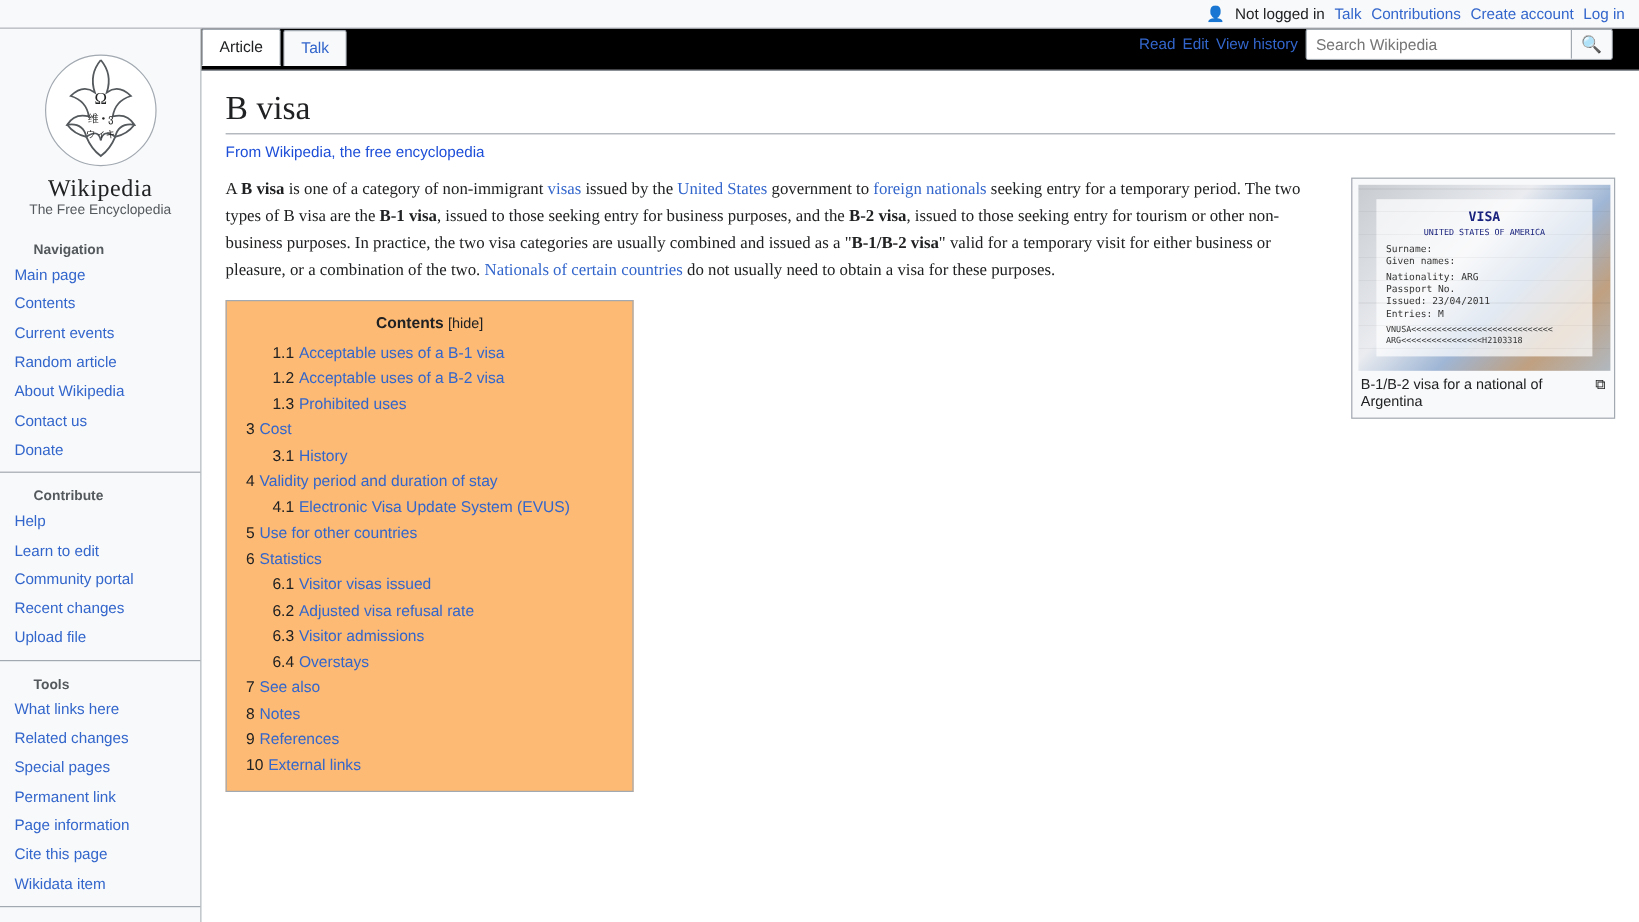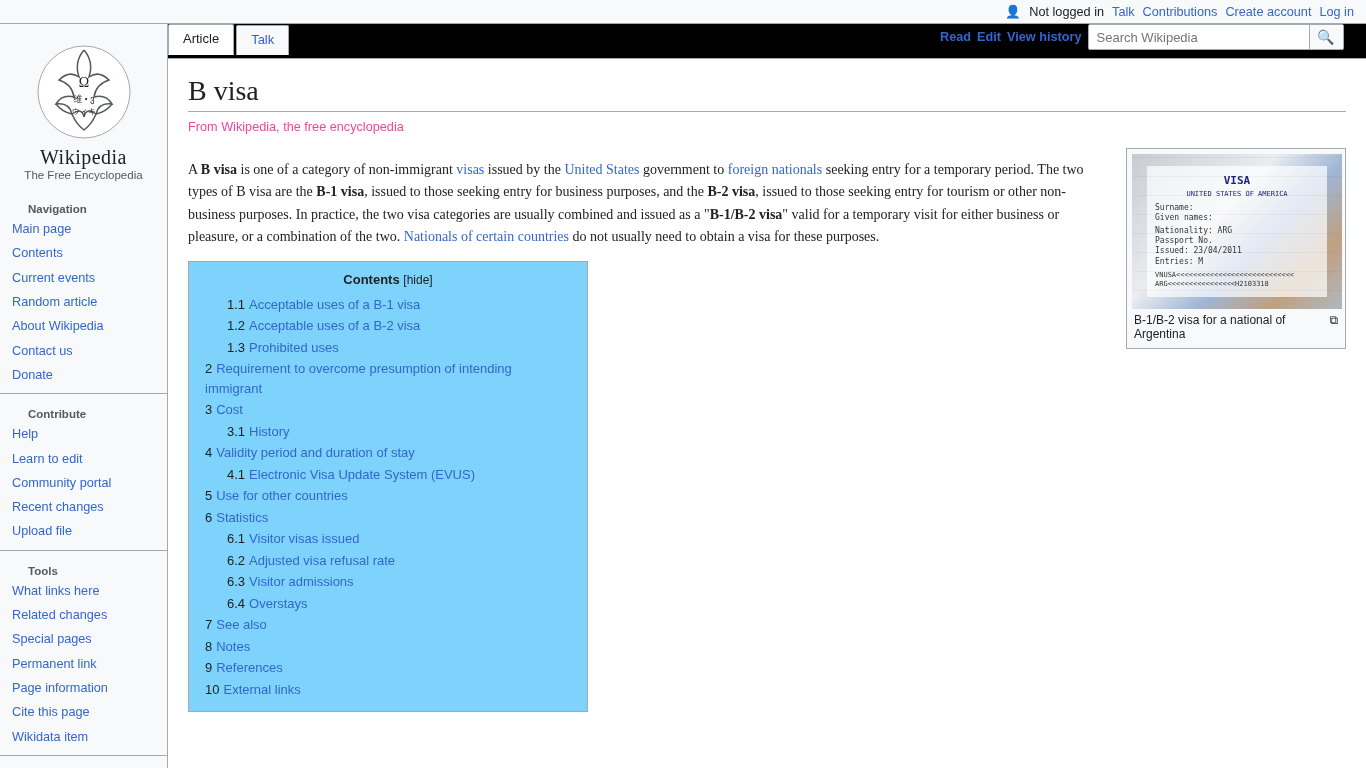--- a/index.html
+++ b/index.html
@@ -93,21 +93,21 @@
     }
     .tab a { color: #3366cc; }
     .tab.active a { color: #202122; }
     .tab-right {
       display: flex;
       align-items: center;
       gap: 6px;
       padding: 0 10px 8px;
       font-size: 12.7px;
     }
-    .tab-right a { color: #3366cc; font-weight: bold; }
+    .tab-right a { color: #3366cc; }
     .search-form {
       display: flex;
       align-items: center;
       border: 1px solid #a2a9b1;
       background: #fff;
       border-radius: 2px;
       overflow: hidden;
     }
     .search-form input {
       border: none;
@@ -134,28 +134,28 @@
     #page-title {
       font-family: 'Linux Libertine', 'Georgia', serif;
       font-size: 28px;
       font-weight: normal;
       border-bottom: 1px solid #a2a9b1;
       padding-bottom: 4px;
       margin-bottom: 8px;
     }
     .from-wikipedia {
       font-size: 12.7px;
-      color: #ec4899;
+      color: #1d4ed8;
       margin-bottom: 14px;
       font-family: sans-serif;
     }
 
     
     #article-layout { display: flex; gap: 20px; }
-    #article-body { flex: 1; margin-top: 11px; }
+    #article-body { flex: 1; }
     #article-sidebar { width: 220px; min-width: 220px; }
 
     .article-image-box {
       border: 1px solid #a2a9b1;
       background: #f8f9fa;
       padding: 5px;
       font-size: 12px;
       font-family: sans-serif;
       text-align: center;
     }
@@ -187,21 +187,21 @@
     }
     .article-image-caption { padding: 4px 2px 2px; color: #202122; text-align: left; }
 
     
     #article-body p { margin-bottom: 12px; line-height: 1.6; font-size: 14px; }
     #article-body b { font-weight: bold; }
 
     
     .contents-box {
       border: 1px solid #a2a9b1;
-      background: #7dd3fc;
+      background: #fdba74;
       padding: 10px 16px;
       display: inline-block;
       min-width: 340px;
       max-width: 400px;
       margin-bottom: 14px;
       font-family: sans-serif;
       font-size: 13px;
     }
     .contents-title {
       text-align: center;
@@ -321,21 +321,20 @@
           
           <div class="contents-box">
             <div class="contents-title">
               <span>Contents</span>
               <span class="contents-hide">[hide]</span>
             </div>
             <ul class="contents-list">
               <li class="contents-l2"><span class="num">1.1</span><a href="#">Acceptable uses of a B-1 visa</a></li>
               <li class="contents-l2"><span class="num">1.2</span><a href="#">Acceptable uses of a B-2 visa</a></li>
               <li class="contents-l2"><span class="num">1.3</span><a href="#">Prohibited uses</a></li>
-              <li><span class="num">2</span><a href="#">Requirement to overcome presumption of intending immigrant</a></li>
               <li><span class="num">3</span><a href="#">Cost</a></li>
               <li class="contents-l2"><span class="num">3.1</span><a href="#">History</a></li>
               <li><span class="num">4</span><a href="#">Validity period and duration of stay</a></li>
               <li class="contents-l2"><span class="num">4.1</span><a href="#">Electronic Visa Update System (EVUS)</a></li>
               <li><span class="num">5</span><a href="#">Use for other countries</a></li>
               <li><span class="num">6</span><a href="#">Statistics</a></li>
               <li class="contents-l2"><span class="num">6.1</span><a href="#">Visitor visas issued</a></li>
               <li class="contents-l2"><span class="num">6.2</span><a href="#">Adjusted visa refusal rate</a></li>
               <li class="contents-l2"><span class="num">6.3</span><a href="#">Visitor admissions</a></li>
               <li class="contents-l2"><span class="num">6.4</span><a href="#">Overstays</a></li>

